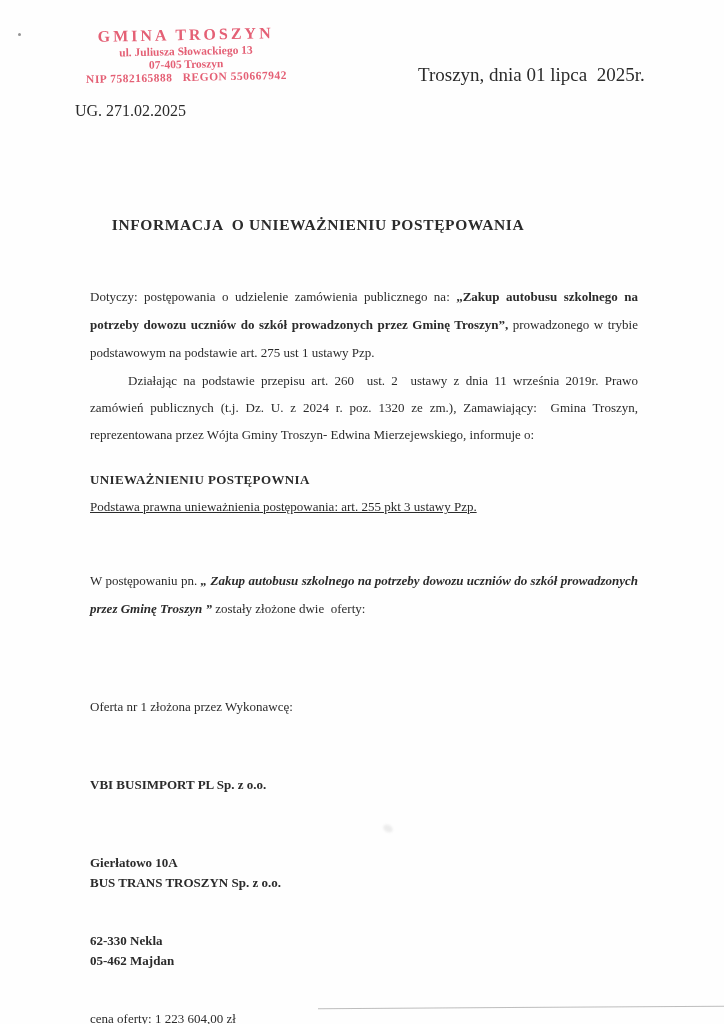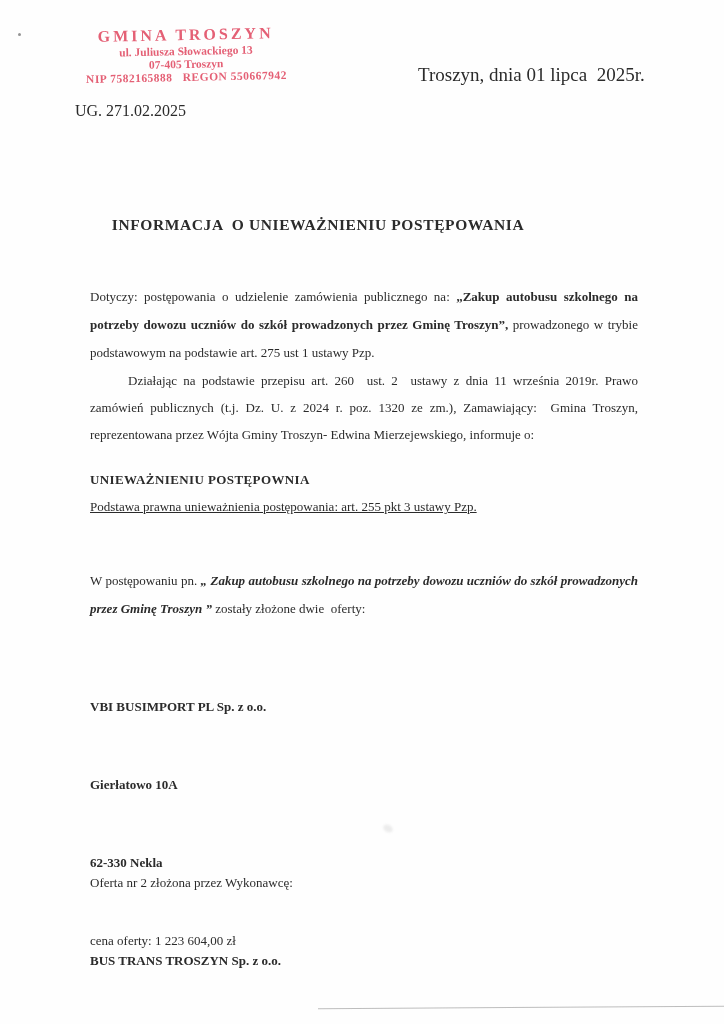--- a/index.html
+++ b/index.html
@@ -120,29 +120,29 @@
   <div class="block justify p-dzialajac">Działając na podstawie przepisu art. 260  ust. 2  ustawy z dnia 11 września 2019r. Prawo zamówień publicznych (t.j. Dz. U. z 2024 r. poz. 1320 ze zm.), Zamawiający:  Gmina Troszyn, reprezentowana przez Wójta Gminy Troszyn- Edwina Mierzejewskiego, informuje o:</div>
 
   <div class="block h-uniewaznienie">UNIEWAŻNIENIU POSTĘPOWNIA</div>
 
   <div class="block p-podstawa">Podstawa prawna unieważnienia postępowania: art. 255 pkt 3 ustawy Pzp.</div>
 
 
   <div class="block justify p-wpostepowaniu"><span>W postępowaniu pn. </span><span class="bi">„ Zakup autobusu szkolnego na potrzeby dowozu uczniów do szkół prowadzonych przez Gminę Troszyn ”</span><span> zostały złożone dwie  oferty:</span></div>
 
   <div class="block offer offer-1">
+    <span class="row">Oferta nr 1 złożona przez Wykonawcę:</span>
     <span class="row b">VBI BUSIMPORT PL Sp. z o.o.</span>
     <span class="row b">Gierłatowo 10A</span>
     <span class="row b">62-330 Nekla</span>
     <span class="row">cena oferty: 1 223 604,00 zł</span>
     
   </div>
 
   <div class="block offer offer-2">
-    <span class="row">Oferta nr 2 złożona przez Wykonawcę:</span>
     <span class="row b">BUS TRANS TROSZYN Sp. z o.o.</span>
     <span class="row b">05-462 Majdan</span>
     
     
     
   </div>
 
   <div class="speck"></div>
   <div class="smudge"></div>
   <div class="scanline"></div>

